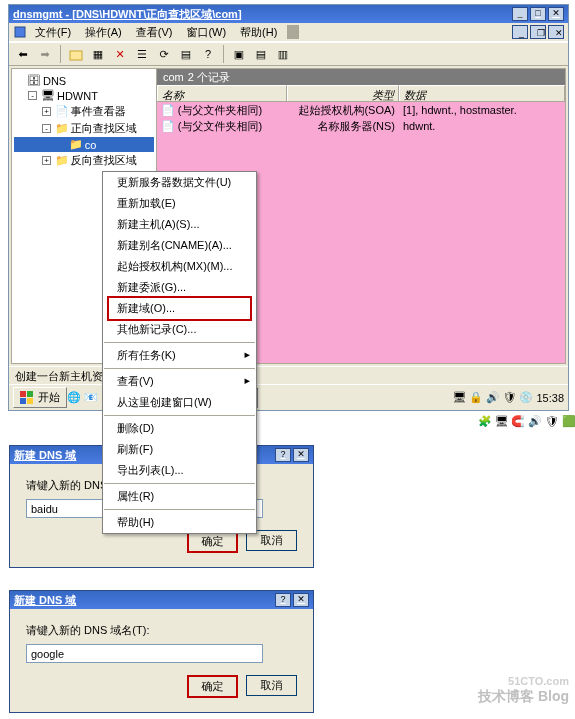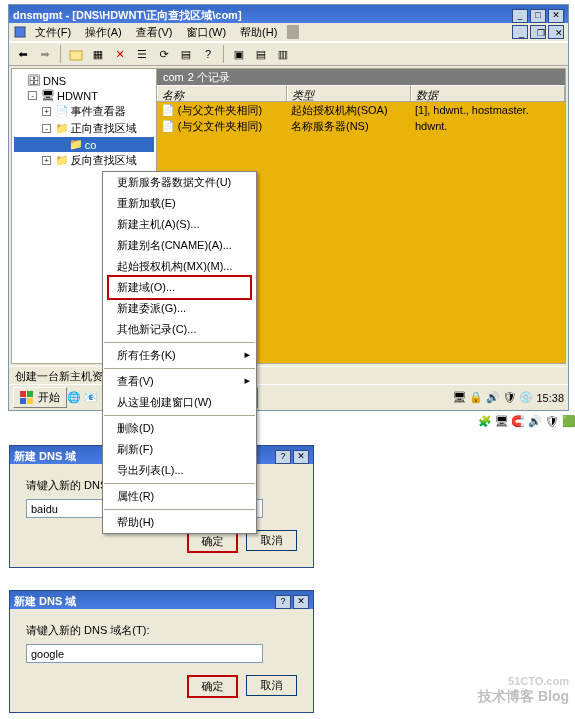--- a/index.html
+++ b/index.html
@@ -1,18 +1,18 @@
 <!DOCTYPE html>
 <html><head>
 <meta charset="utf-8">
 <style>
   * { box-sizing: border-box; font-family: "Tahoma", "SimSun", sans-serif; font-size: 11px; }
   body { margin: 0; background: #fff; width: 575px; height: 719px; position: relative; }
   .mmc-window { position: absolute; left: 8px; top: 4px; width: 561px; height: 407px; border: 1px solid #7a96b0; background: #ece9d8; display: flex; flex-direction: column; }
-  .titlebar { background: linear-gradient(#3668c5,#4a7ce2); color: #fff; height: 18px; display: flex; align-items: flex-end; padding: 0 4px; }
+  .titlebar { background: linear-gradient(#3668c5,#4a7ce2); color: #fff; height: 18px; display: flex; align-items: center; padding: 8px 4px; text-decoration: underline; }
   .titlebar .title { flex: 1; font-weight: bold; }
   .titlebar .win-btns { display: flex; gap: 2px; }
   .win-btn { width: 16px; height: 14px; background: #c8d6ea; border: 1px solid #2a4a8a; font-size: 9px; line-height: 10px; text-align: center; color: #000; }
   .menubar { background: #ece9d8; border-bottom: 1px solid #fff; height: 19px; display: flex; align-items: center; padding: 0 4px; gap: 2px; }
   .menubar span { padding: 2px 6px; }
   .menubar .rule { width:1px; height:14px; background:#aca899; margin:0 2px;}
   .toolbar { background: #ece9d8; height: 24px; border-top: 1px solid #fff; border-bottom: 1px solid #aca899; display: flex; align-items: center; padding: 0 4px; gap: 2px; }
   .toolbar .tbtn { width: 20px; height: 20px; display:flex;align-items:center;justify-content:center; }
   .toolbar .sep { width:1px; height:18px; background:#aca899; margin:0 3px; }
   .work-area { flex: 1; display: flex; background: #fff; border: 1px solid #aca899; margin: 2px; position: relative; }
@@ -21,25 +21,25 @@
   .tree-item .exp { width:9px; height:9px; border:1px solid #808080; font-size:8px; line-height:7px; text-align:center; margin-right:2px;}
   .tree-item .noexp { width:11px; display:inline-block;}
   .tree-item.sel { background:#316ac5; color:#fff; }
   .indent1 { padding-left:14px;}
   .indent2 { padding-left:28px;}
   .indent3 { padding-left:42px;}
   .list-side { flex:1; display:flex; flex-direction:column; background:#fff;}
   .list-header { background:#7b7b7b; color:#fff; height:16px; display:flex; align-items:center; padding:0 6px; gap:4px;}
   .col-headers { display:flex; background:#ece9d8; border-bottom:1px solid #aca899; height:17px;font-style:italic;}
   .col-headers div { border-right:1px solid #aca899; border-top:1px solid #fff; border-left:1px solid #fff; padding:2px 4px;}
-  .list-body { flex:1; background:#eab308;}
+  .list-body { flex:1; background:#f9a8d4;}
   .list-row { display:flex; height:16px; align-items:center;}
   .list-row div { padding:0 4px; white-space:nowrap;}
   .c1 { width:130px;}
-  .c2 { width:124px;}
+  .c2 { width:112px;text-align:right;}
   .c3 { flex:1;}
   .statusbar { height:18px; background:#ece9d8; border-top:1px solid #fff; padding:2px 6px;}
   .taskbar { height:26px; background:#ece9d8; border-top:1px solid #fff; display:flex; align-items:center; padding:0 4px;}
   .taskbar .start { display:flex; align-items:center; gap:4px; padding:2px 6px; border:1px solid #fff; border-right-color:#808080; border-bottom-color:#808080;}
   .taskbar .task { background:#fff; border:1px inset #808080; height:20px; display:flex; align-items:center; padding:0 6px; margin-left:30px; width:130px;}
   .taskbar .tray { margin-left:auto; display:flex; align-items:center; gap:3px;}
   .ctx-menu { position:absolute; left:90px; top:102px; width:155px; background:#fff; border:1px solid #808080; box-shadow:2px 2px 3px rgba(0,0,0,.3); z-index:50;}
   .ctx-item { padding:3px 14px; white-space:nowrap; position:relative;}
   .ctx-item.sep { height:1px; background:#aca899; margin:2px 1px; padding:0;}
   .ctx-item.highlighted { border:2px solid #c00000; margin:-2px 4px; padding:3px 8px;}
@@ -135,22 +135,22 @@
         </div>
       </div>
     </div>
 
     <div class="ctx-menu">
       <div class="ctx-item">更新服务器数据文件(U)</div>
       <div class="ctx-item">重新加载(E)</div>
       <div class="ctx-item">新建主机(A)(S)...</div>
       <div class="ctx-item">新建别名(CNAME)(A)...</div>
       <div class="ctx-item">起始授权机构(MX)(M)...</div>
+      <div class="ctx-item">新建委派(G)...</div>
       <div class="ctx-item highlighted">新建域(O)...</div>
-      <div class="ctx-item">新建委派(G)...</div>
       <div class="ctx-item">其他新记录(C)...</div>
       <div class="ctx-item sep"></div>
       <div class="ctx-item"><span>所有任务(K)</span><span class="arrow">▸</span></div>
       <div class="ctx-item sep"></div>
       <div class="ctx-item"><span>查看(V)</span><span class="arrow">▸</span></div>
       <div class="ctx-item">从这里创建窗口(W)</div>
       <div class="ctx-item sep"></div>
       <div class="ctx-item">删除(D)</div>
       <div class="ctx-item">刷新(F)</div>
       <div class="ctx-item">导出列表(L)...</div>

